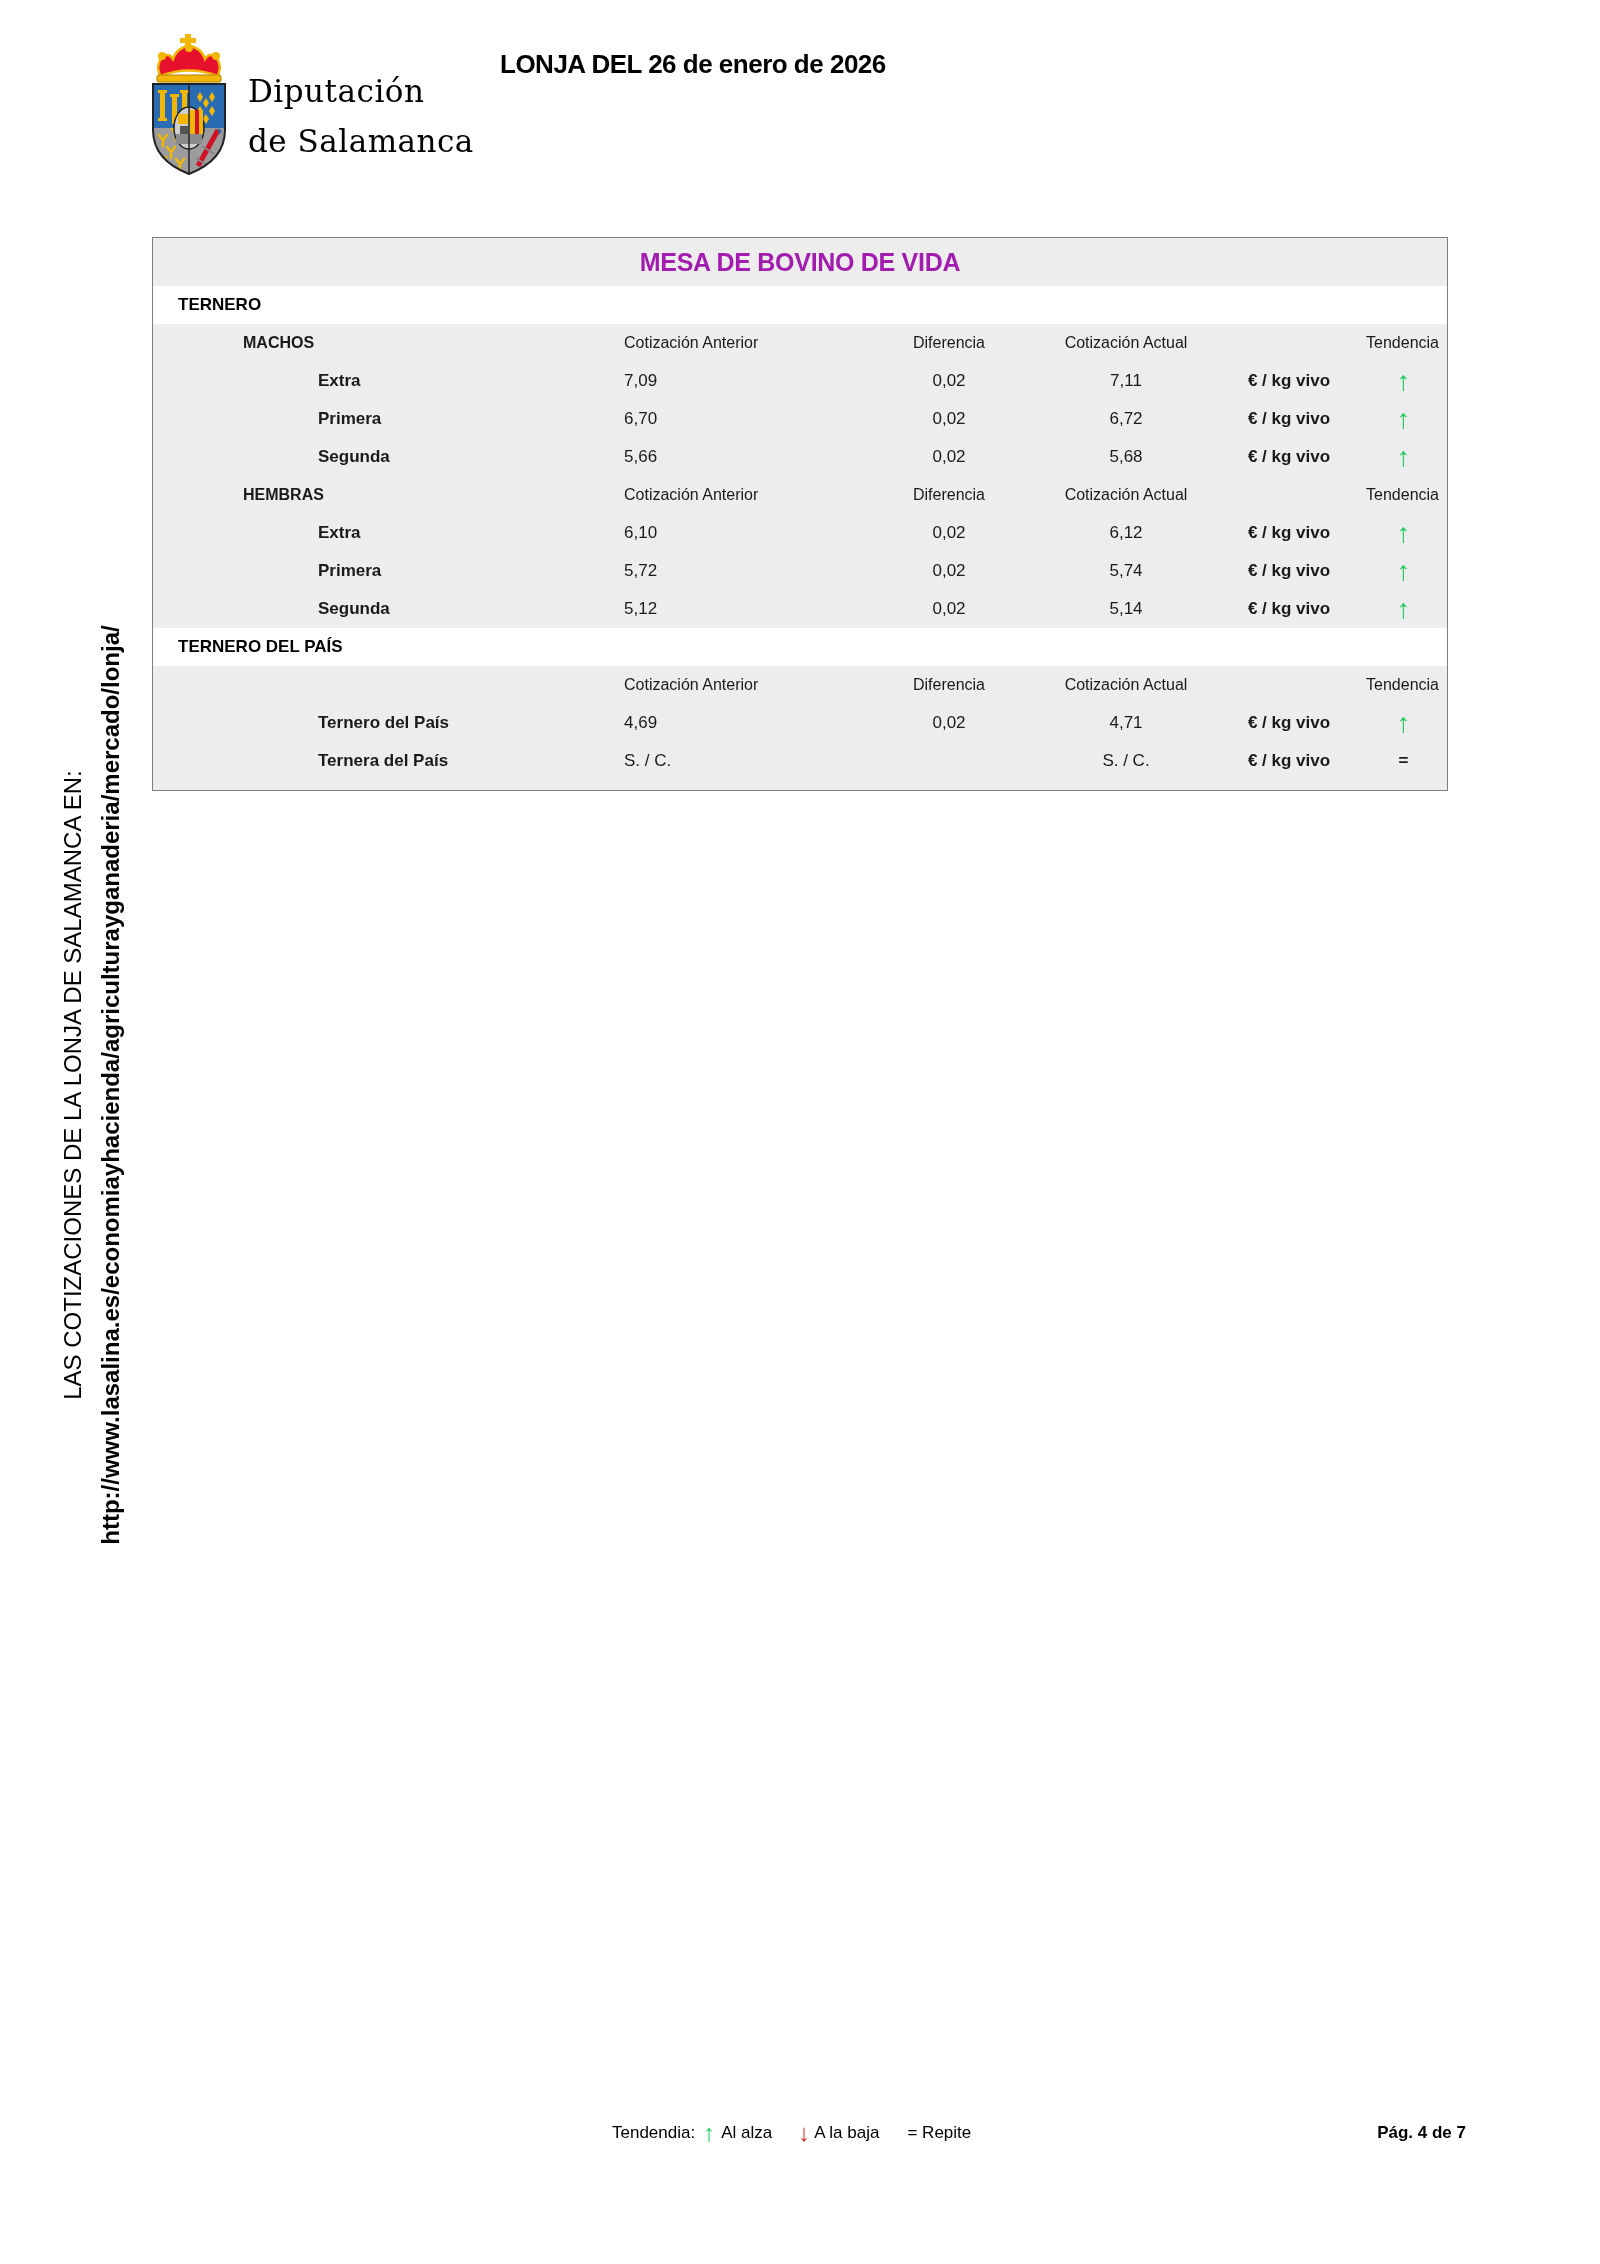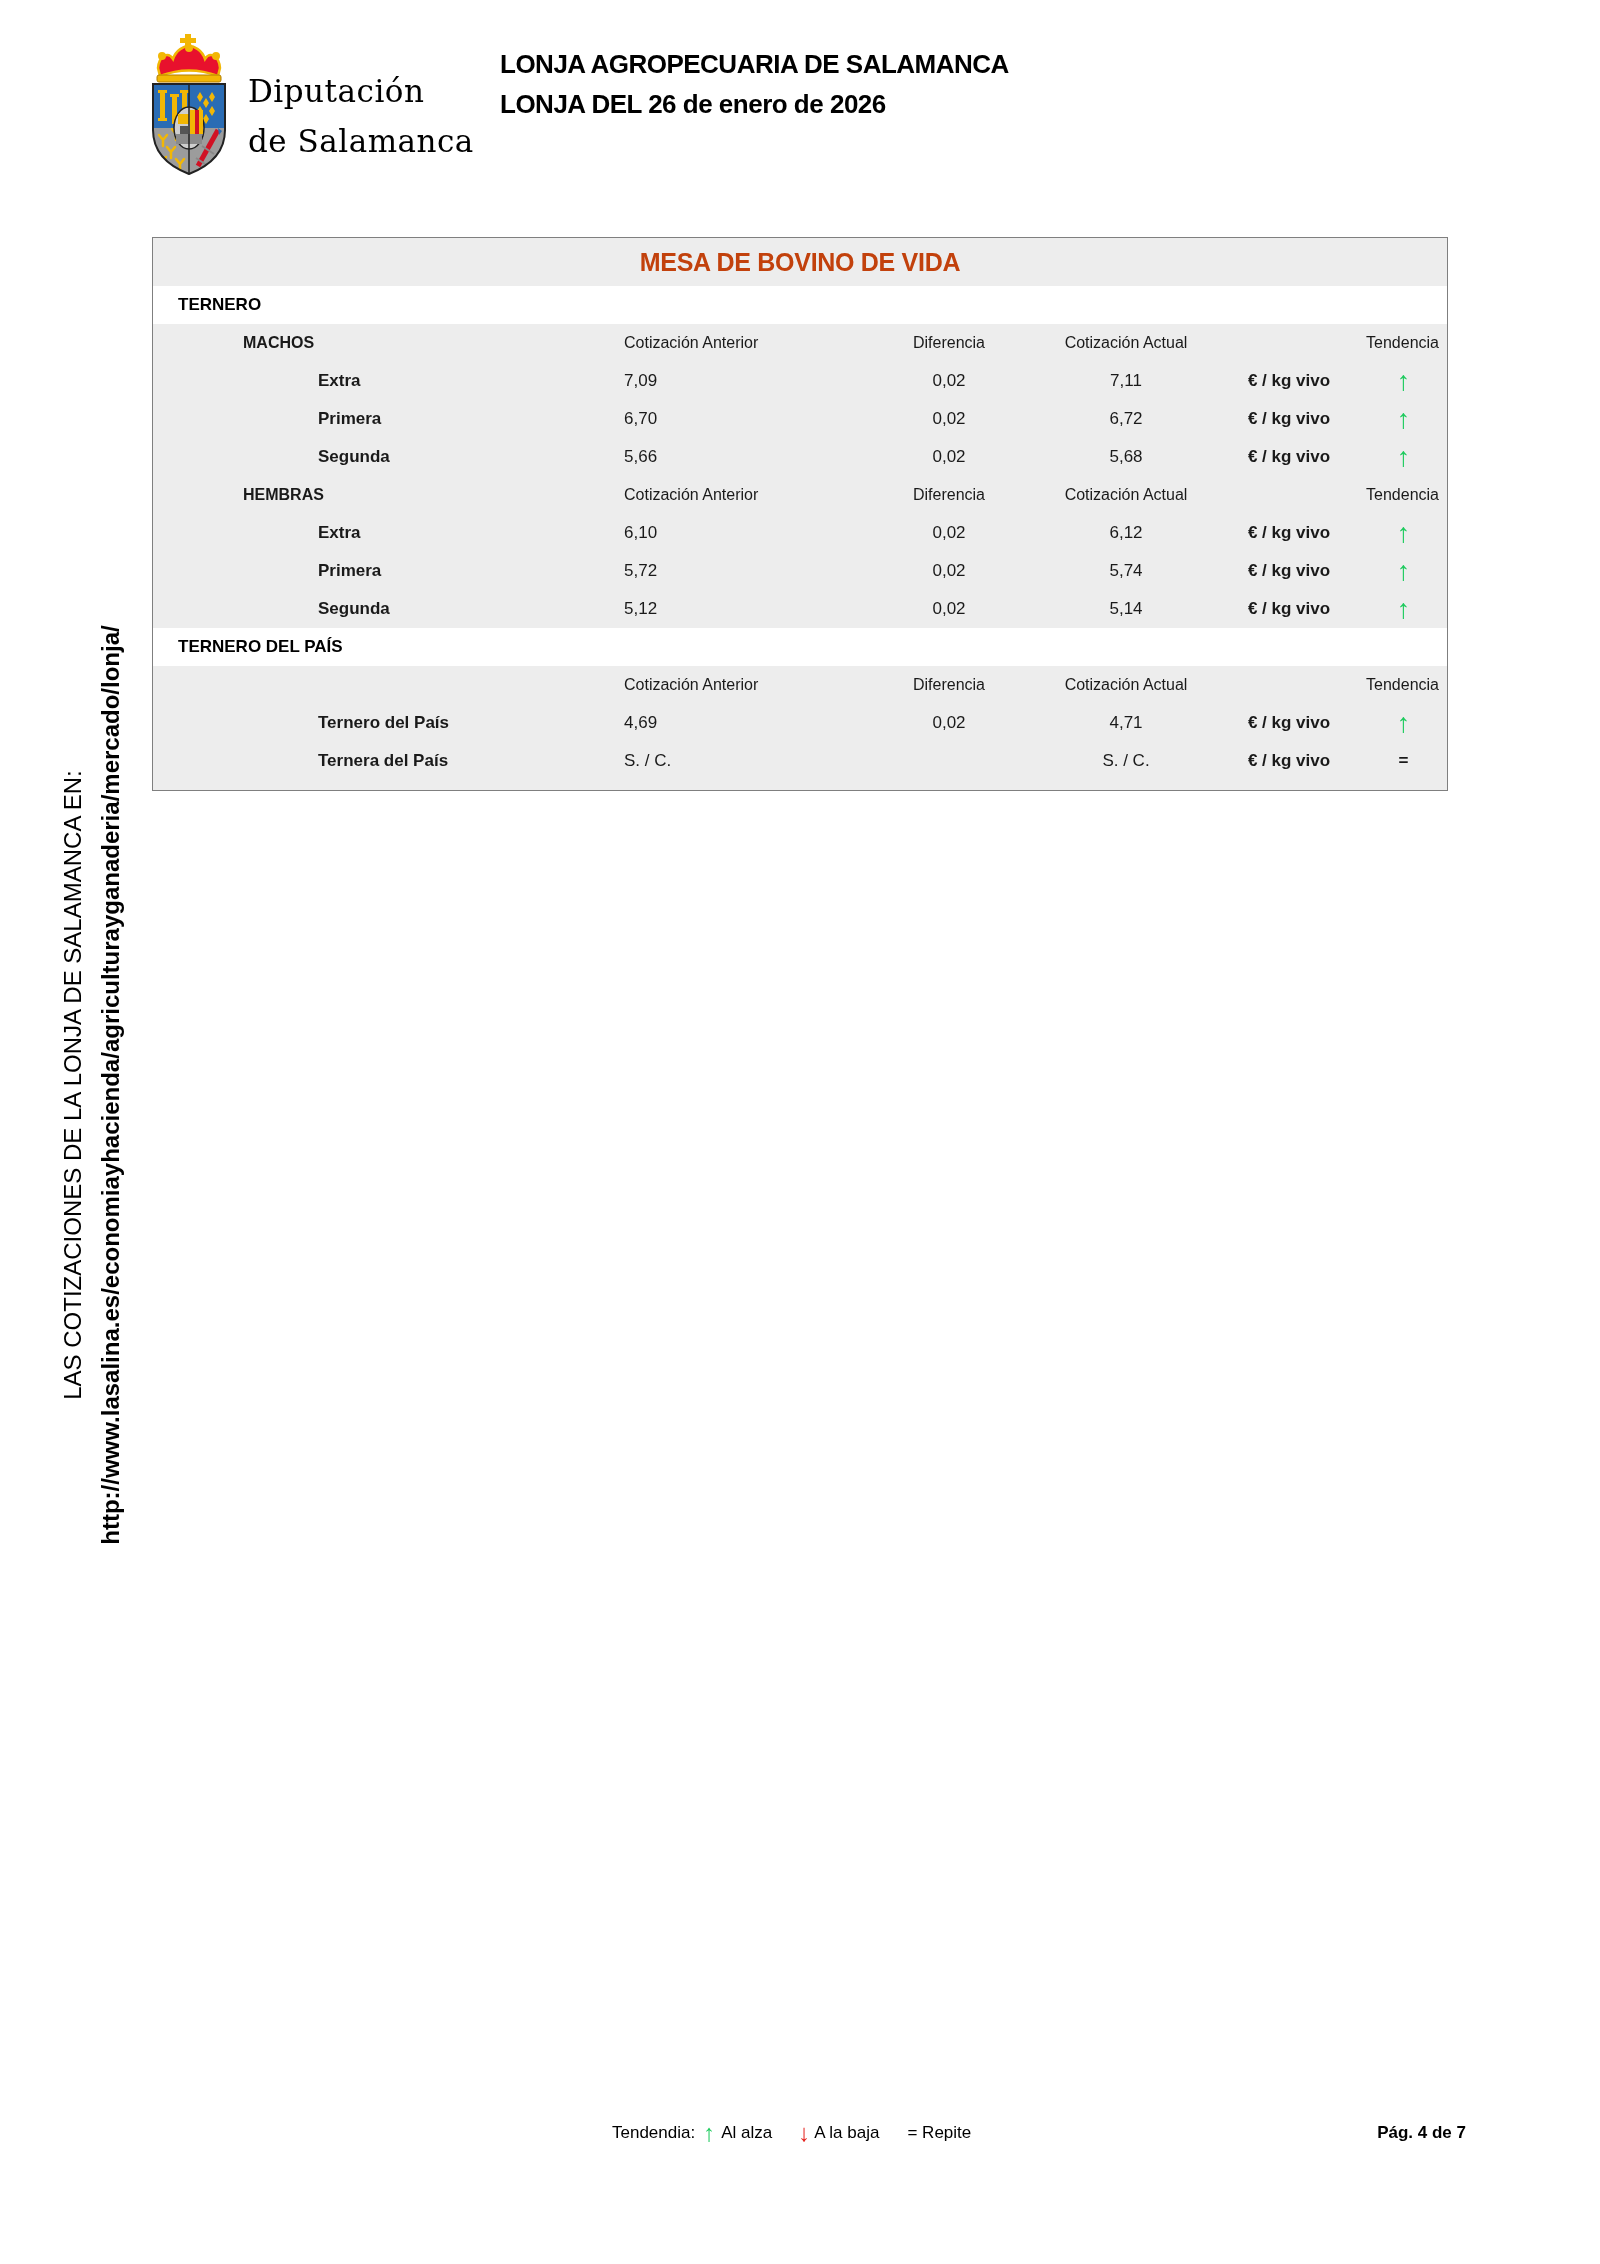--- a/index.html
+++ b/index.html
@@ -17,21 +17,21 @@
   .sidebar-vertical{position:absolute;left:92px;top:1085px;
         transform:translate(-50%,-50%) rotate(-90deg);
         white-space:nowrap;text-align:center;font-size:24px;line-height:38px;color:#000;}
   .sidebar-vertical .url{font-weight:bold;}
 
   
   .quote-table{position:absolute;left:152px;top:237px;width:1296px;box-sizing:border-box;
         background:var(--table_bg,#ededed);border:1px solid var(--border,#7f7f7f);
         padding-bottom:10px;}
   .t-title{height:48px;display:flex;align-items:center;justify-content:center;
-        font-size:25px;font-weight:bold;letter-spacing:-0.3px;color:#c2410c;}
+        font-size:25px;font-weight:bold;letter-spacing:-0.3px;color:#a21caf;}
   .band{height:38px;background:var(--band_bg,#ffffff);display:flex;align-items:center;
         padding-left:25px;font-size:17px;font-weight:bold;color:#000;}
   .t-row{display:flex;align-items:center;height:38px;font-size:17px;color:#1a1a1a;}
   .cell{box-sizing:border-box;}
   .c-label{width:471px;padding-left:165px;font-weight:bold;}
   .c-label.group{padding-left:90px;}
   .c-ant{width:240px;}
   .c-dif{width:170px;text-align:center;}
   .c-act{width:184px;text-align:center;}
   .c-unit{width:142px;text-align:center;font-weight:bold;}
@@ -123,21 +123,20 @@
     <path d="M15,56 h72 v46 q0,30 -36,44 q-36,-14 -36,-44 z" fill="none" stroke="#222" stroke-width="2"></path>
     <line x1="51" y1="56" x2="51" y2="146" stroke="#222" stroke-width="1.5"></line>
   </svg>
 
   <div class="logo-text">
     <div>Diputación</div>
     <div>de Salamanca</div>
   </div>
 
   <div class="doc-title">
-    <div>LONJA AGROPECUARIA DE SALAMANCA</div>
     <div>LONJA DEL 26 de enero de 2026</div>
   </div>
 
   <div class="sidebar-vertical">
     <div>LAS COTIZACIONES DE LA LONJA DE SALAMANCA EN:</div>
     <div class="url">http://www.lasalina.es/economiayhacienda/agriculturayganaderia/mercado/lonja/</div>
   </div>
 
   <div class="quote-table">
 

